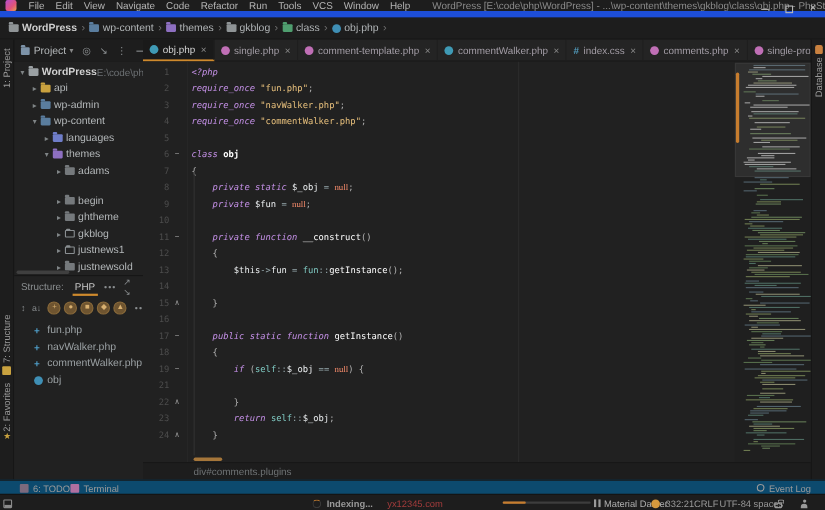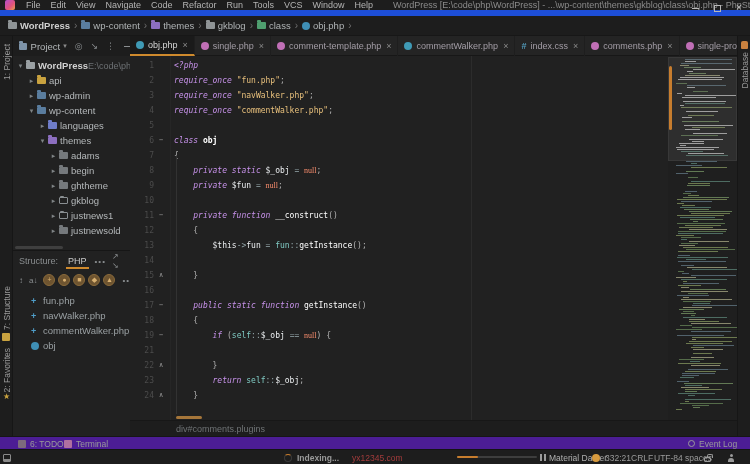--- a/index.html
+++ b/index.html
@@ -143,21 +143,21 @@
                  border:1px solid rgba(255,255,255,.05); }
   #mm-thumb { position:absolute; left:1px; top:10px; width:3px; height:64px; background:#c77d2e; border-radius:2px; }
   .mm-bar { position:absolute; height:1px; opacity:.85; }
 
   
   #crumbbar { position:absolute; left:130px; top:420px; width:607px; height:16px; background:#1d1d1d;
               border-top:1px solid #171717; display:flex; align-items:center; }
   #editor-breadcrumb { font-size:9px; color:#6f7375; padding-left:46px; }
 
   
-  #toolwinbar { position:absolute; left:0; top:436px; width:750px; height:13px; background:#4c1d95;
+  #toolwinbar { position:absolute; left:0; top:436px; width:750px; height:13px; background:#0c4a6e;
                 border-top:1px solid #161616; font-size:8.5px; color:#9a9a9a; }
   .twb { position:absolute; top:0; height:13px; display:flex; align-items:center; }
   .twb .sq { width:8px; height:8px; border-radius:1px; margin-right:4px; }
   #eventlog-ring { width:7px; height:7px; border:1px solid #9a9a9a; border-radius:50%; margin-right:4px; }
 
   
   #statusbar { position:absolute; left:0; top:449px; width:750px; height:15px; background:#1d1d1d;
                border-top:1px solid #141414; font-size:8.5px; color:#9a9a9a; }
   .sb { position:absolute; top:0; height:15px; display:flex; align-items:center; white-space:nowrap; }
   #sb-toggle { left:3px; } 
@@ -365,21 +365,21 @@
         <div class="trow" style="padding-left: 25px;">
           <span class="chev">▾</span>
           <span class="fold-ico" style="background: rgb(141, 111, 192);"></span>
           <span class="tlabel">themes</span>
         </div>
         <div class="trow" style="padding-left: 36px;">
           <span class="chev">▸</span>
           <span class="fold-ico" style="background: rgb(117, 121, 124);"></span>
           <span class="tlabel">adams</span>
         </div>
-        <div class="trow" style="padding-left: 36px;">
+        <div class="trow" style="padding-left: 36px; margin-top: 12px;">
           <span class="chev">▸</span>
           <span class="fold-ico" style="background: rgb(117, 121, 124);"></span>
           <span class="tlabel">begin</span>
         </div>
         <div class="trow" style="padding-left: 36px;">
           <span class="chev">▸</span>
           <span class="fold-ico" style="background: rgb(117, 121, 124);"></span>
           <span class="tlabel">ghtheme</span>
         </div>
         <div class="trow" style="padding-left: 36px;">

